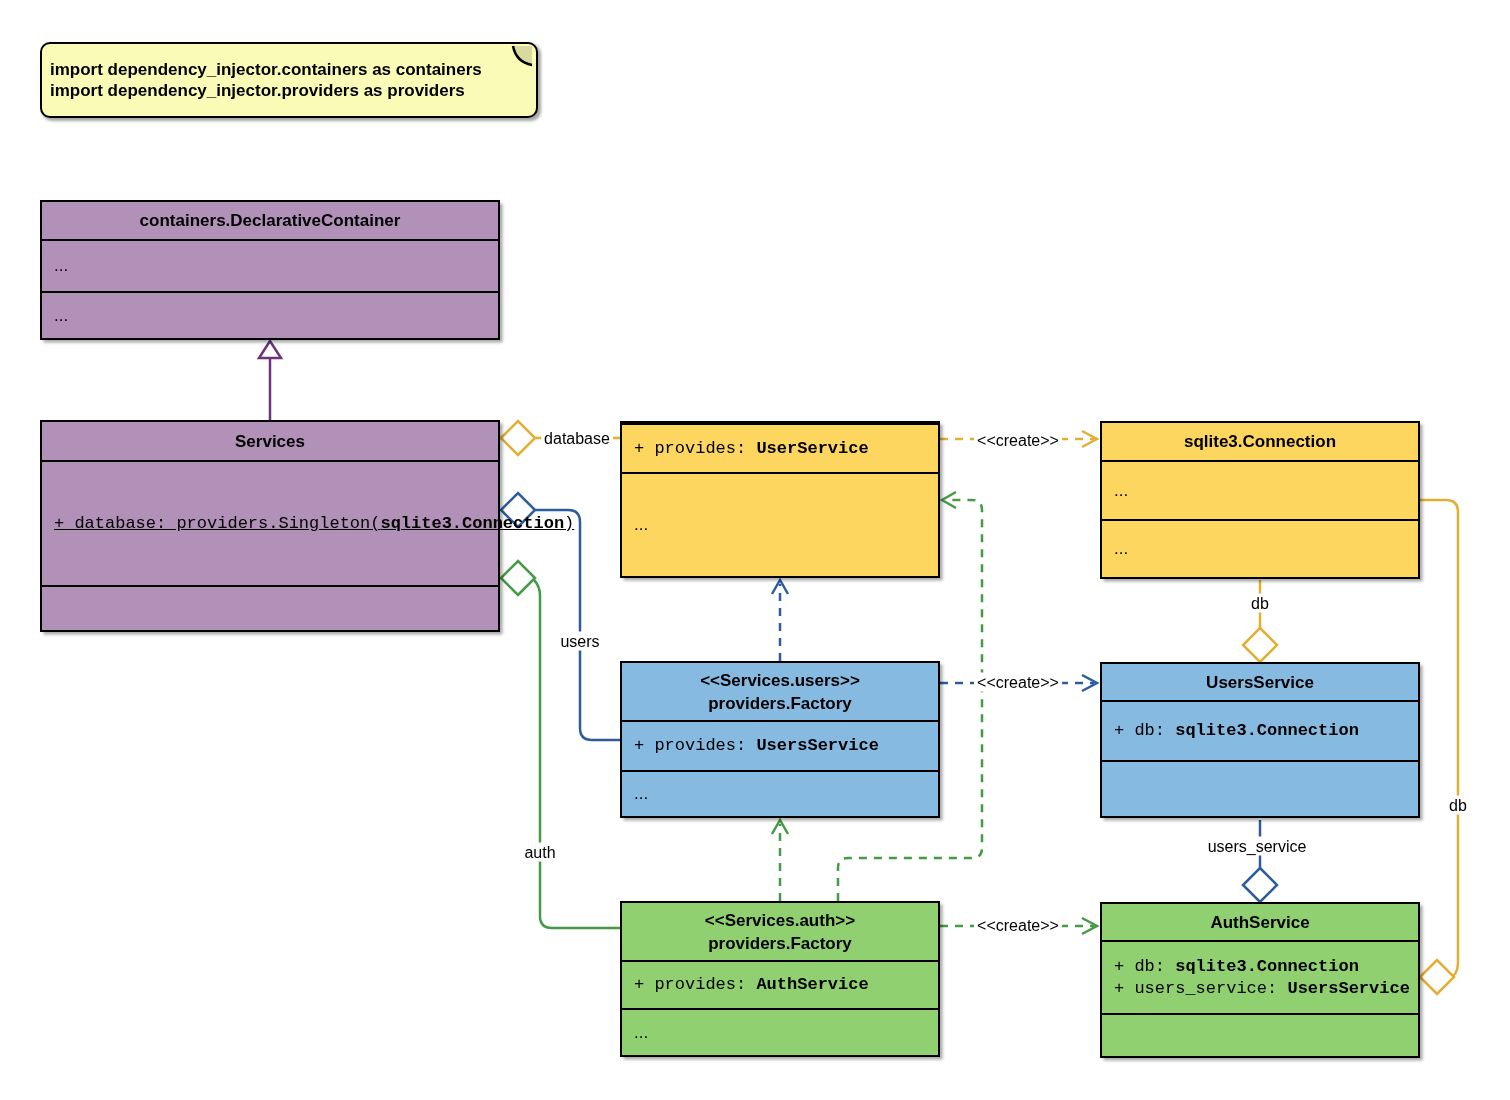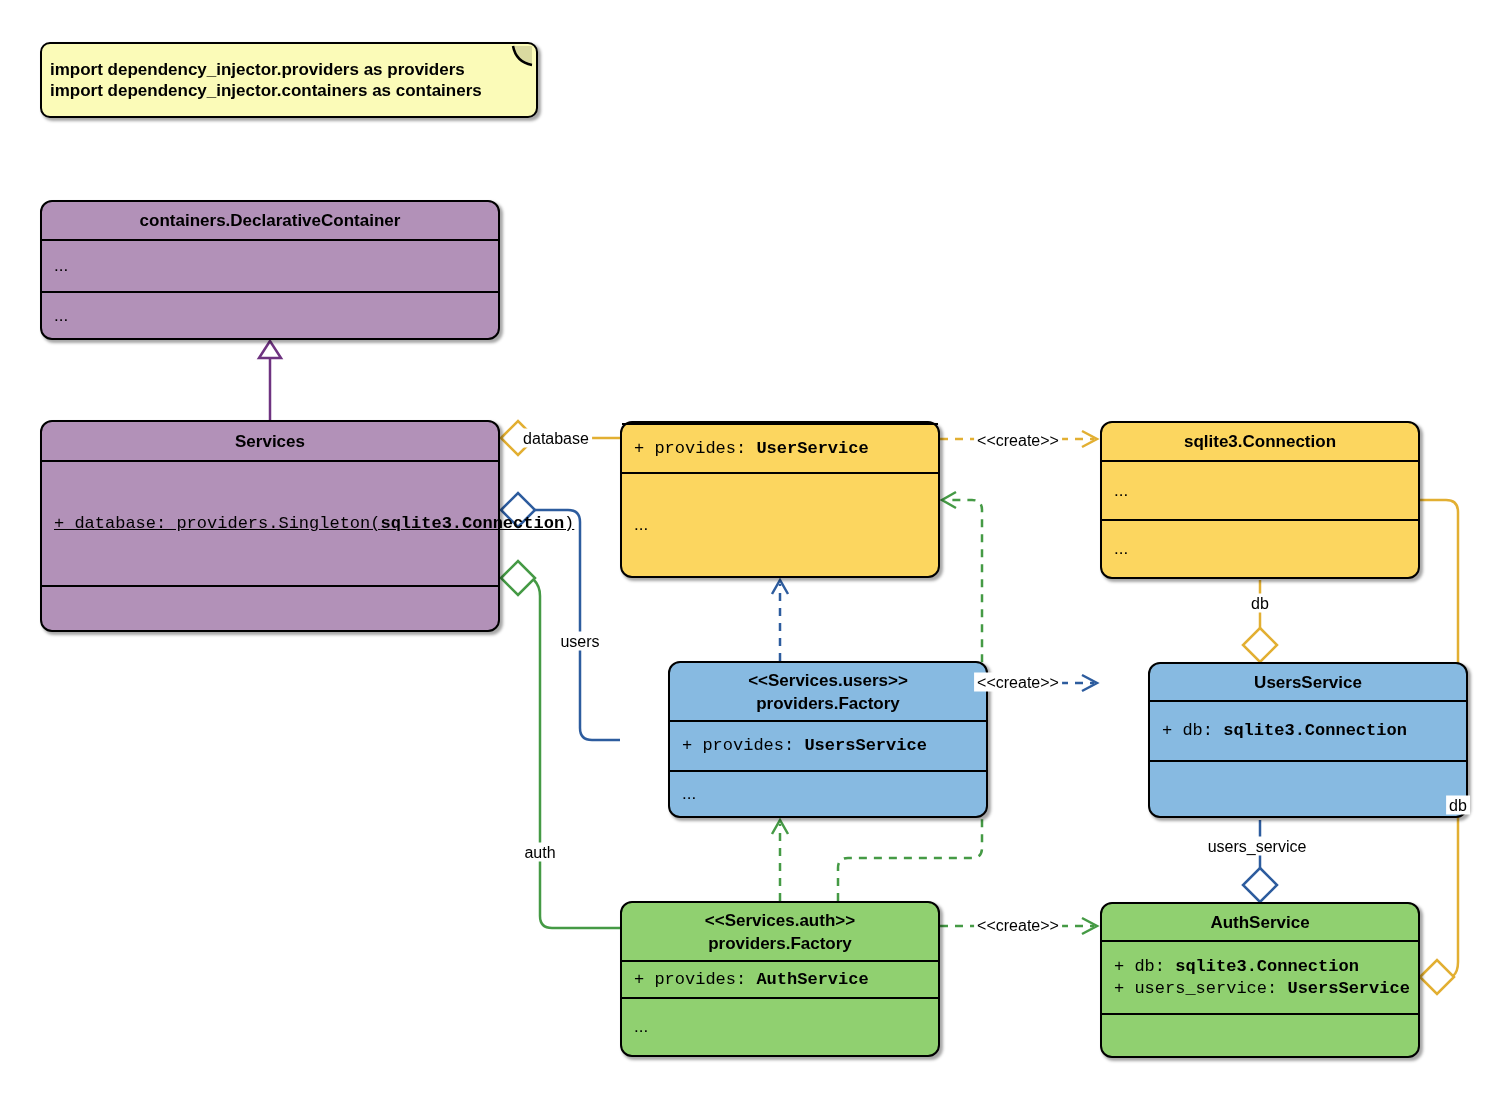--- a/index.html
+++ b/index.html
@@ -7,29 +7,29 @@
     --yellow:#FCD65F; --yellow-line:#E2AF32;
     --blue:#87BAE1;   --blue-line:#2D5C9E;
     --green:#90D070;  --green-line:#459A45;
     --note-bg:#FBFBB8;
   }
   html,body{margin:0;padding:0;}
   body{font-family:"Liberation Sans",sans-serif;background:#fff;}
   #canvas{position:relative;width:1510px;height:1100px;background:#fff;overflow:hidden;}
   #wires{position:absolute;left:0;top:0;z-index:1;}
 
-  .cls{position:absolute;z-index:2;box-sizing:border-box;border:2px solid #000;border-radius:12px;
+  .cls{position:absolute;z-index:2;box-sizing:border-box;border:2px solid #000;border-radius:0;
        box-shadow:2.5px 2.5px 3px rgba(0,0,0,0.35);display:flex;flex-direction:column;color:#000;}
   .cls .title{display:flex;flex-direction:column;align-items:center;justify-content:center;
        font-weight:700;font-size:17px;line-height:23px;text-align:center;}
   .cls .comp{box-sizing:border-box;border-top:2px solid #000;display:flex;flex-direction:column;
        justify-content:center;padding-left:12px;font-size:17px;}
   .fill-purple{background:var(--purple);}
   .fill-yellow{background:var(--yellow);}
-  .fill-blue{background:var(--blue);margin-left:48px;}
+  .fill-blue{background:var(--blue);}
   .fill-green{background:var(--green);}
   .attr-line{white-space:nowrap;line-height:22px;font-family:Liberation Mono, monospace;}
   .attr-underline{text-decoration:underline;}
   .dots{font-size:16px;}
 
   .note{position:absolute;left:40px;top:42px;width:498px;height:76px;z-index:2;box-sizing:border-box;
         background:var(--note-bg);border:2px solid #000;border-radius:10px;
         box-shadow:2.5px 2.5px 3px rgba(0,0,0,0.35);
         display:flex;flex-direction:column;justify-content:center;padding-left:8px;}
   .note .note-line{font-weight:700;font-size:17px;line-height:21px;white-space:nowrap;}
@@ -90,22 +90,22 @@
     <polygon class="diamond s-yellow" points="1260,628 1277,645 1260,662 1243,645"></polygon>
 
     <line class="wire s-blue" x1="1260" y1="820" x2="1260" y2="868"></line>
     <polygon class="diamond s-blue" points="1260,868 1277,885 1260,902 1243,885"></polygon>
 
     <path class="wire s-yellow" d="M 1420 500 H 1446 Q 1458 500 1458 512 V 962 Q 1458 972 1453 976"></path>
     <polygon class="diamond s-yellow" points="1420,977 1437,960 1454,977 1437,994"></polygon>
   </svg>
 
   <div class="note">
+    <div class="note-line">import dependency_injector.containers as containers</div>
     <div class="note-line">import dependency_injector.providers as providers</div>
-    <div class="note-line">import dependency_injector.containers as containers</div>
     <svg class="note-fold" width="24" height="24">
       <path d="M2,1 Q5,17 21,20 L21,1 Z" fill="rgba(0,0,0,0.13)"></path>
       <path d="M2,1 Q5,17 21,20" fill="none" stroke="#000" stroke-width="2.5"></path>
     </svg>
   </div>
 
   <div class="cls fill-purple" style="left:40px;top:200px;width:460px;height:140px">
     <div class="title" style="height:37px">containers.DeclarativeContainer</div>
     <div class="comp dots" style="height:52px">...</div>
     <div class="comp dots" style="flex:1">...</div>
@@ -149,36 +149,36 @@
       <div class="attr-line"><span>+ db: </span><b>sqlite3.Connection</b></div>
     </div>
     <div class="comp" style="flex:1"></div>
   </div>
 
   <div class="cls fill-green" style="left:620px;top:901px;width:320px;height:156px">
     <div class="title" style="height:57px">
       <div>&lt;&lt;Services.auth&gt;&gt;</div>
       <div>providers.Factory</div>
     </div>
-    <div class="comp" style="height:37px">
+    <div class="comp" style="height:48px">
       <div class="attr-line"><span>+ provides: </span><b>AuthService</b></div>
     </div>
     <div class="comp dots" style="flex:1">...</div>
   </div>
 
   <div class="cls fill-green" style="left:1100px;top:902px;width:320px;height:156px">
     <div class="title" style="height:36px">AuthService</div>
     <div class="comp" style="height:73px">
       <div class="attr-line"><span>+ db: </span><b>sqlite3.Connection</b></div>
       <div class="attr-line"><span>+ users_service: </span><b>UsersService</b></div>
     </div>
     <div class="comp" style="flex:1"></div>
   </div>
 
-  <span class="edge-label" style="left:556px;top:438px">database</span>
+  <span class="edge-label" style="left:577px;top:438px">database</span>
   <span class="edge-label" style="left:580px;top:641px">users</span>
   <span class="edge-label" style="left:540px;top:852px">auth</span>
   <span class="edge-label" style="left:1018px;top:440px">&lt;&lt;create&gt;&gt;</span>
   <span class="edge-label" style="left:1018px;top:682px">&lt;&lt;create&gt;&gt;</span>
   <span class="edge-label" style="left:1018px;top:925px">&lt;&lt;create&gt;&gt;</span>
   <span class="edge-label" style="left:1260px;top:603px">db</span>
   <span class="edge-label" style="left:1458px;top:805px">db</span>
   <span class="edge-label" style="left:1257px;top:846px">users_service</span>
 
 </div>

